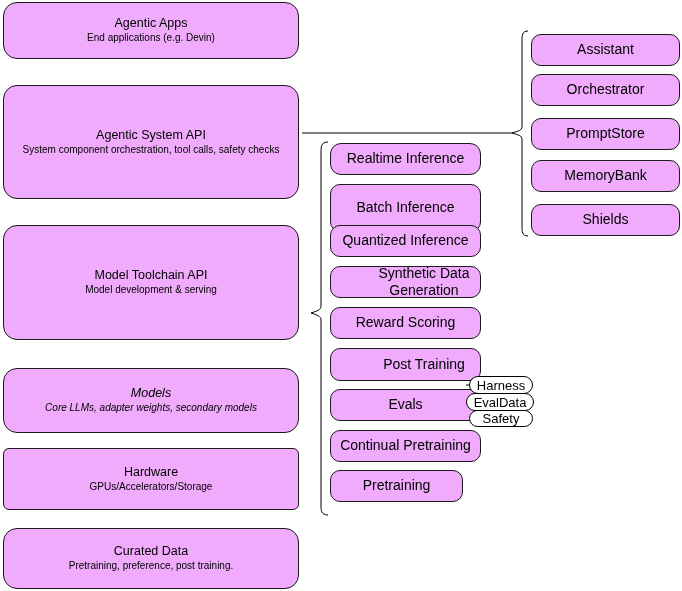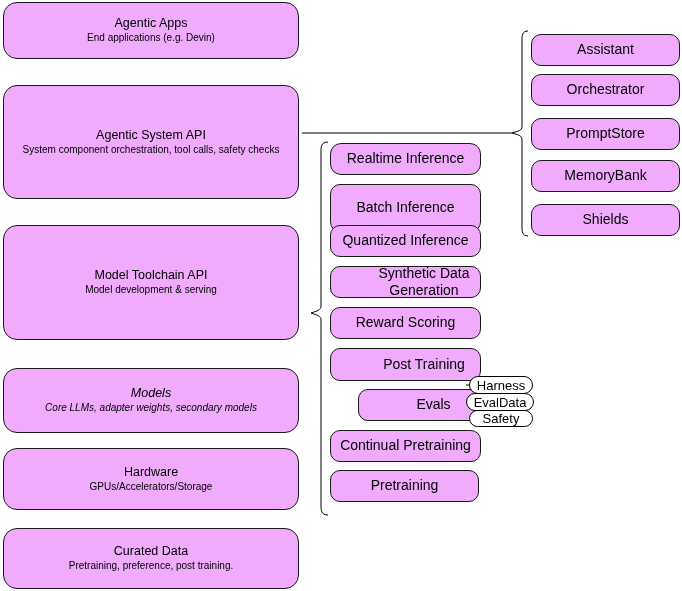--- a/index.html
+++ b/index.html
@@ -130,21 +130,21 @@
   <div class="node layer" style="left:3px; top:225px; width:296px; height:115px;">
     <div class="title">Model Toolchain API</div>
     <div class="subtitle">Model development &amp; serving</div>
   </div>
 
   <div class="node layer" style="left:3px; top:368px; width:296px; height:65px;font-style:italic;">
     <div class="title">Models</div>
     <div class="subtitle">Core LLMs, adapter weights, secondary models</div>
   </div>
 
-  <div class="node layer" style="left:3px; top:448px; width:296px; height:62px;">
+  <div class="node layer" style="left:3px; top:448px; width:296px; height:62px;border-radius:6px;">
     <div class="title">Hardware</div>
     <div class="subtitle">GPUs/Accelerators/Storage</div>
   </div>
 
   <div class="node layer" style="left:3px; top:528px; width:296px; height:61px;">
     <div class="title">Curated Data</div>
     <div class="subtitle">Pretraining, preference, post training.</div>
   </div>
 
   <div class="node capsule" style="left:330px; top:143px; width:151px; height:32px; z-index:5;border-radius:11px;">
@@ -158,27 +158,27 @@
   </div>
   <div class="node capsule" style="left:330px; top:266px; width:151px; height:32px; z-index:5;padding-left:37px;">
     <span>Synthetic Data Generation</span>
   </div>
   <div class="node capsule" style="left:330px; top:307px; width:151px; height:32px; z-index:5;">
     <span>Reward Scoring</span>
   </div>
   <div class="node capsule" style="left:330px; top:348px; width:151px; height:33px; z-index:5;padding-left:37px;">
     <span>Post Training</span>
   </div>
-  <div class="node capsule" style="left:330px; top:389px; width:151px; height:32px; z-index:5;margin-left:28px;">
+  <div class="node capsule" style="left:330px; top:389px; width:151px; height:32px; z-index:5;">
     <span>Evals</span>
   </div>
   <div class="node capsule" style="left:330px; top:430px; width:151px; height:32px; z-index:5;">
     <span>Continual Pretraining</span>
   </div>
-  <div class="node capsule" style="left:330px; top:470px; width:149px; height:32px; z-index:5;">
+  <div class="node capsule" style="left:330px; top:470px; width:133px; height:32px; z-index:5;">
     <span>Pretraining</span>
   </div>
 
   <div class="pill" style="left:469px; top:376px; width:64px; height:18px;">
     <span>Harness</span>
   </div>
   <div class="pill" style="left:466px; top:393px; width:68px; height:18px;">
     <span>EvalData</span>
   </div>
   <div class="pill" style="left:469px; top:410px; width:64px; height:17px;">

